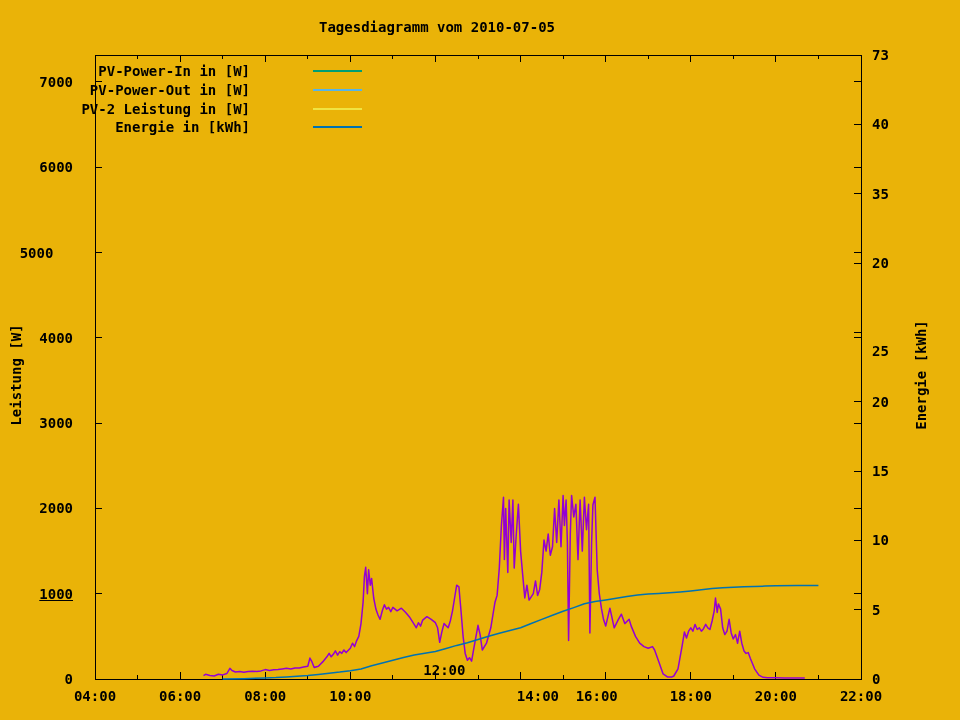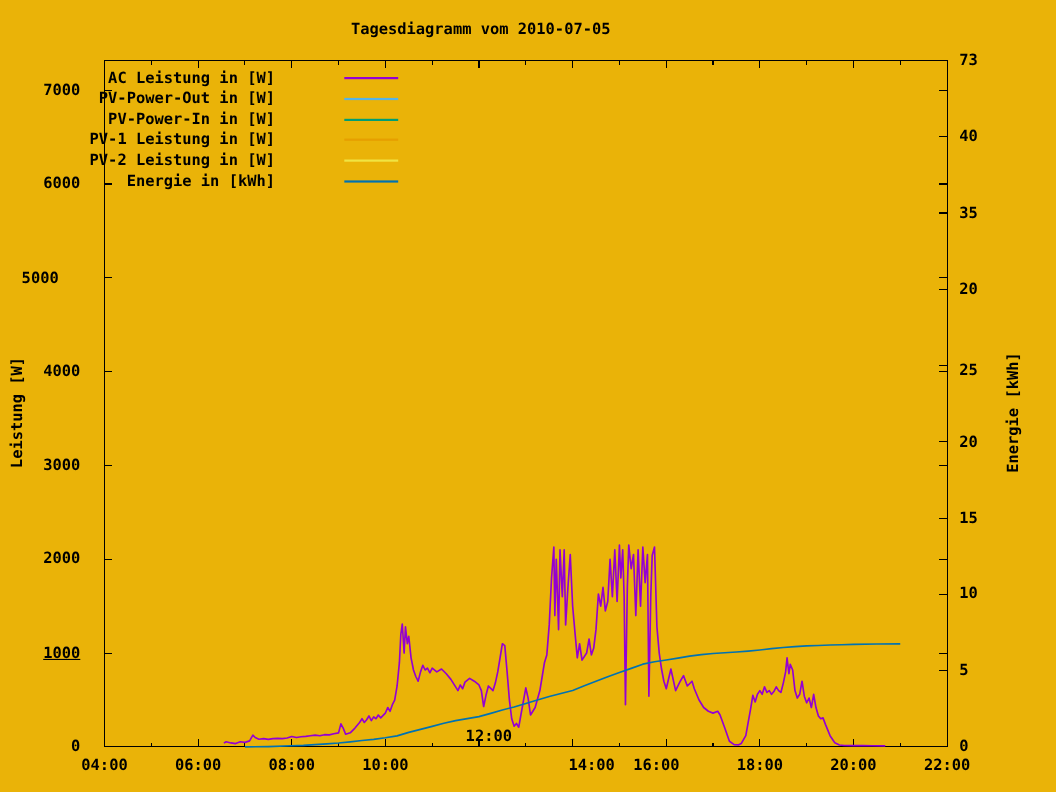--- a/index.html
+++ b/index.html
@@ -90,34 +90,26 @@
       <line x1="861" y1="55" x2="854" y2="55" stroke="#000000" stroke-width="1" shape-rendering="crispEdges"></line>
       <polyline points="203.5,675.6 205.6,674.3 209.9,675.4 214.2,676.0 218.4,674.3 222.7,674.9 226.9,673.5 229.9,668.3 232.0,670.5 235.4,672.0 239.7,671.5 243.9,672.2 248.2,671.5 252.5,671.2 256.7,671.5 261.0,670.9 265.2,669.6 269.5,670.5 273.7,669.8 278.0,669.4 282.2,668.9 286.5,668.3 290.8,668.9 295.0,667.9 299.3,668.1 303.5,667.1 307.8,666.2 309.9,658.1 312.0,661.9 314.2,667.5 318.4,666.2 322.7,661.9 326.9,656.8 329.1,653.4 331.2,656.8 333.3,654.3 335.4,650.9 337.6,655.1 339.7,651.7 341.8,653.4 343.9,650.0 346.1,652.6 350.3,648.3 352.5,643.2 354.6,646.6 356.7,640.6 358.8,636.4 361.0,623.6 363.1,602.2 364.4,576.6 365.7,567.3 367.4,593.7 368.6,569.8 370.3,585.2 371.6,578.4 373.7,598.0 375.9,609.1 378.0,615.0 380.1,619.3 382.3,610.8 384.4,604.8 386.5,609.1 388.6,607.4 390.8,611.6 392.9,607.4 397.1,610.8 401.4,608.2 405.7,612.5 409.9,617.6 414.2,624.4 416.3,627.8 418.4,622.7 420.6,626.1 422.7,620.1 426.9,616.7 431.2,619.3 435.4,622.7 437.6,627.8 439.7,642.3 441.8,632.1 444.0,623.6 448.2,627.8 450.3,621.0 452.5,610.8 454.6,598.0 456.7,585.2 458.9,586.9 461.0,610.8 463.1,636.4 465.2,653.4 467.4,660.2 469.5,657.7 471.6,661.1 473.7,649.1 478.0,625.3 480.1,634.6 482.3,650.0 486.5,643.2 490.8,627.8 492.9,615.0 495.0,602.2 497.1,595.4 499.3,568.1 501.4,525.5 503.5,497.3 504.4,559.6 505.7,508.4 507.8,572.4 509.1,499.9 511.2,542.5 512.9,499.9 514.2,568.1 516.3,534.0 518.4,504.2 520.6,551.1 522.7,574.9 524.8,598.0 526.9,585.2 529.1,600.1 533.3,593.7 535.5,580.9 537.6,595.4 539.7,589.4 541.8,572.4 544.0,540.0 546.1,551.1 548.2,534.0 550.3,555.3 552.5,546.8 554.6,508.4 556.7,542.5 558.9,499.9 561.0,546.8 563.1,495.6 564.4,525.5 566.1,499.9 567.4,542.5 568.6,640.6 570.3,534.0 571.6,495.6 573.8,516.9 575.9,504.2 578.0,559.6 580.1,499.9 582.3,551.1 584.4,497.3 586.5,529.7 588.6,504.2 589.9,632.9 591.6,542.5 592.9,505.0 595.0,497.3 597.2,569.8 599.3,593.7 601.4,608.2 603.5,619.3 605.7,626.1 609.9,608.2 614.2,627.8 618.4,619.3 621.4,614.2 624.8,623.6 629.1,619.3 631.2,626.1 635.5,636.4 639.7,643.2 644.0,646.6 648.2,648.3 652.5,646.6 654.6,650.0 658.9,661.9 663.1,673.9 667.4,676.9 671.6,677.1 673.8,676.0 678.0,668.8 682.3,644.9 684.4,632.1 686.5,638.1 688.6,631.2 690.8,627.8 692.9,631.2 695.0,624.4 697.2,629.5 699.3,627.8 701.4,631.2 703.5,628.7 705.7,624.4 707.8,627.8 709.9,629.5 712.1,621.0 714.2,610.8 715.5,598.0 717.2,612.5 718.4,603.9 720.6,609.1 722.7,627.8 724.8,634.6 727.0,631.2 729.1,619.3 731.2,632.9 733.3,638.9 735.5,634.6 737.6,643.2 739.7,631.2 741.8,643.2 744.0,650.9 746.1,653.4 748.2,652.6 750.4,658.5 754.6,668.8 758.9,675.2 763.1,677.3 767.4,677.7 775.9,677.8 784.4,677.9 792.9,678.0 804.8,678.0" fill="none" stroke="#9400d3" stroke-width="1.5" stroke-linejoin="round"></polyline>
       <polyline points="222.7,679.0 243.9,678.7 265.2,678.0 275.9,677.6 286.5,676.9 297.1,676.2 307.8,675.5 318.4,674.4 329.1,673.2 339.7,672.1 350.3,670.7 361.0,669.0 371.6,665.8 382.3,663.1 392.9,660.3 403.5,657.5 414.2,655.1 424.8,653.3 435.4,651.5 446.1,648.5 456.7,645.4 467.4,642.7 478.0,639.5 488.6,636.3 499.3,633.2 509.9,630.5 520.6,627.7 531.2,623.5 541.8,619.4 552.5,615.2 563.1,611.3 573.8,607.6 584.4,603.8 595.0,601.6 605.7,600.0 616.3,598.3 626.9,596.5 637.6,595.1 648.2,594.1 658.9,593.4 669.5,592.7 680.1,591.9 690.8,590.9 701.4,589.7 712.1,588.6 722.7,587.8 733.3,587.2 744.0,586.8 754.6,586.4 765.3,586.1 775.9,585.8 797.2,585.5 818.4,585.4" fill="none" stroke="#0072b2" stroke-width="1.5" stroke-linejoin="round"></polyline>
     </svg>
 
   <div id="ylabel">Leistung [W]</div>
   <div id="y2label">Energie [kWh]</div>
 
   <div id="legend">
     <div class="lg-row">
-      <span class="lg-label">AC Leistung in [W]</span>
-      <span class="lg-line" style="background: rgb(148, 0, 211);"></span>
+      <span class="lg-label">PV-Power-In in [W]</span>
+      <span class="lg-line" style="background: rgb(0, 158, 115);"></span>
     </div>
     <div class="lg-row">
       <span class="lg-label">PV-Power-Out in [W]</span>
       <span class="lg-line" style="background: rgb(86, 180, 233);"></span>
-    </div>
-    <div class="lg-row">
-      <span class="lg-label">PV-Power-In in [W]</span>
-      <span class="lg-line" style="background: rgb(0, 158, 115);"></span>
-    </div>
-    <div class="lg-row">
-      <span class="lg-label">PV-1 Leistung in [W]</span>
-      <span class="lg-line" style="background: rgb(230, 159, 0);"></span>
     </div>
     <div class="lg-row">
       <span class="lg-label">PV-2 Leistung in [W]</span>
       <span class="lg-line" style="background: rgb(240, 228, 66);"></span>
     </div>
     <div class="lg-row">
       <span class="lg-label">Energie in [kWh]</span>
       <span class="lg-line" style="background: rgb(0, 114, 178);"></span>
     </div>
   </div>
@@ -129,21 +121,21 @@
       <div class="ticklabel" style="left: 0px; width: 73px; text-align: right; top: 416.122px;">3000</div>
       <div class="ticklabel" style="left: 0px; width: 73px; text-align: right; top: 330.83px;">4000</div>
       <div class="ticklabel" style="left: 0px; width: 73px; text-align: center; top: 245.537px;">5000</div>
       <div class="ticklabel" style="left: 0px; width: 73px; text-align: right; top: 160.245px;">6000</div>
       <div class="ticklabel" style="left: 0px; width: 73px; text-align: right; top: 74.9524px;">7000</div>
       <div class="ticklabel" style="left: 872px; top: 672px;">0</div>
       <div class="ticklabel" style="left: 872px; top: 602.667px;">5</div>
       <div class="ticklabel" style="left: 872px; top: 533.333px;">10</div>
       <div class="ticklabel" style="left: 872px; top: 464px;">15</div>
       <div class="ticklabel" style="left: 872px; top: 394.667px;">20</div>
-      <div class="ticklabel" style="left: 872px; top: 330px;">25</div>
+      <div class="ticklabel" style="left: 872px; top: 344px;">25</div>
       <div class="ticklabel" style="left: 872px; top: 256px;">20</div>
       <div class="ticklabel" style="left: 872px; top: 186.667px;">35</div>
       <div class="ticklabel" style="left: 872px; top: 117.333px;">40</div>
       <div class="ticklabel" style="left: 872px; top: 48px;">73</div>
       <div class="ticklabel" style="left: 65px; width: 60px; text-align: center; top: 689px;">04:00</div>
       <div class="ticklabel" style="left: 150.111px; width: 60px; text-align: center; top: 689px;">06:00</div>
       <div class="ticklabel" style="left: 235.222px; width: 60px; text-align: center; top: 689px;">08:00</div>
       <div class="ticklabel" style="left: 320.333px; width: 60px; text-align: center; top: 689px;">10:00</div>
       <div class="ticklabel" style="left: 405.444px; width: 60px; text-align: right; top: 663px;">12:00</div>
       <div class="ticklabel" style="left: 499px; width: 60px; text-align: right; top: 689px;">14:00</div>

